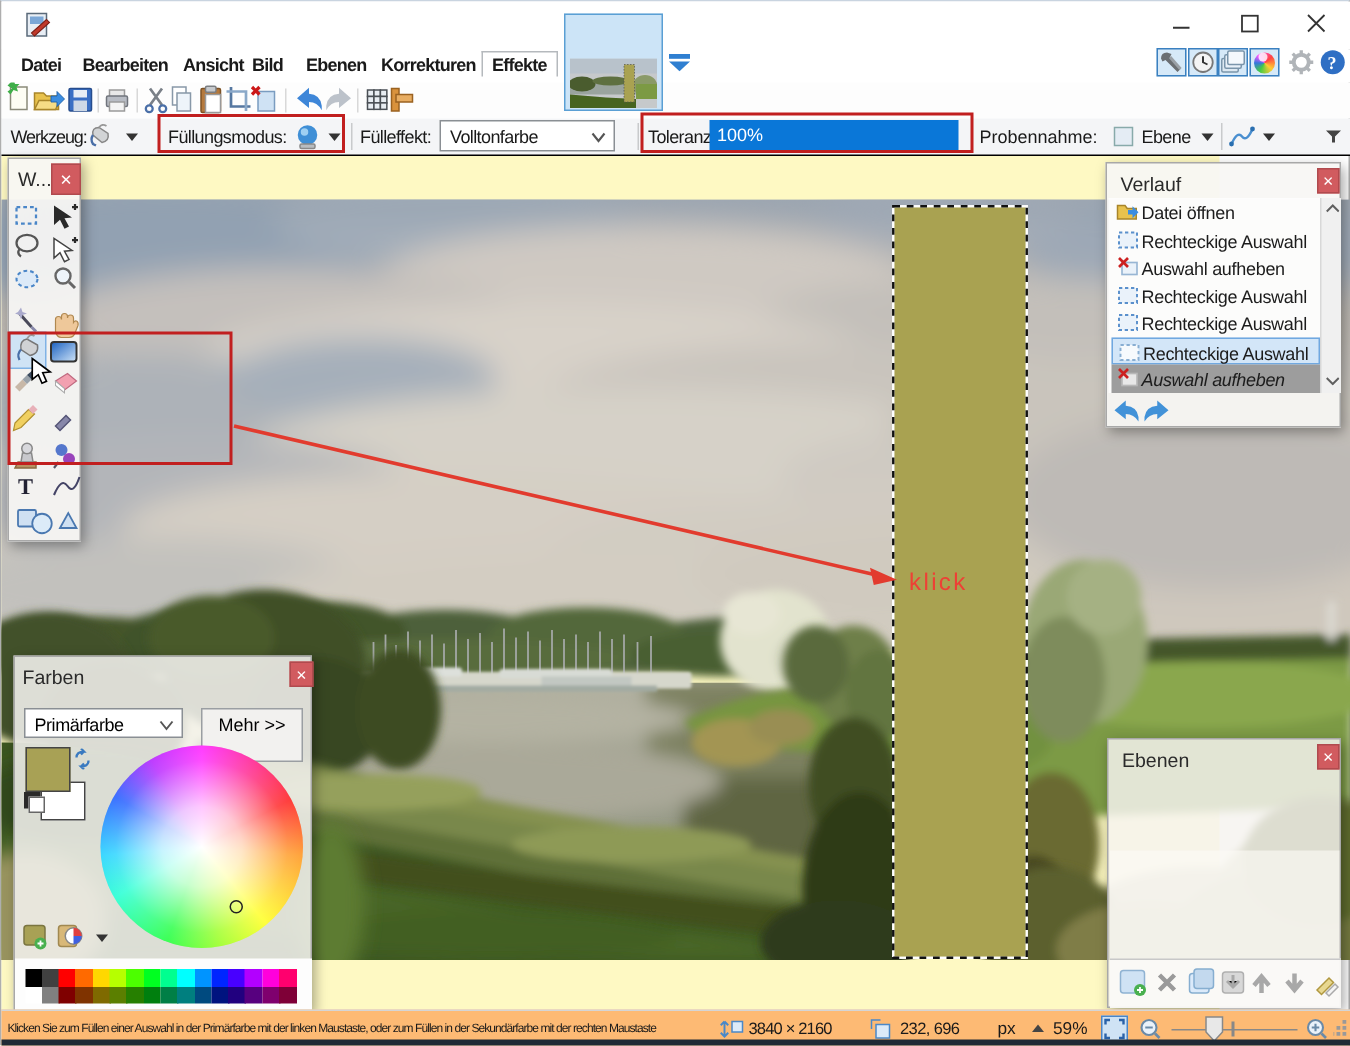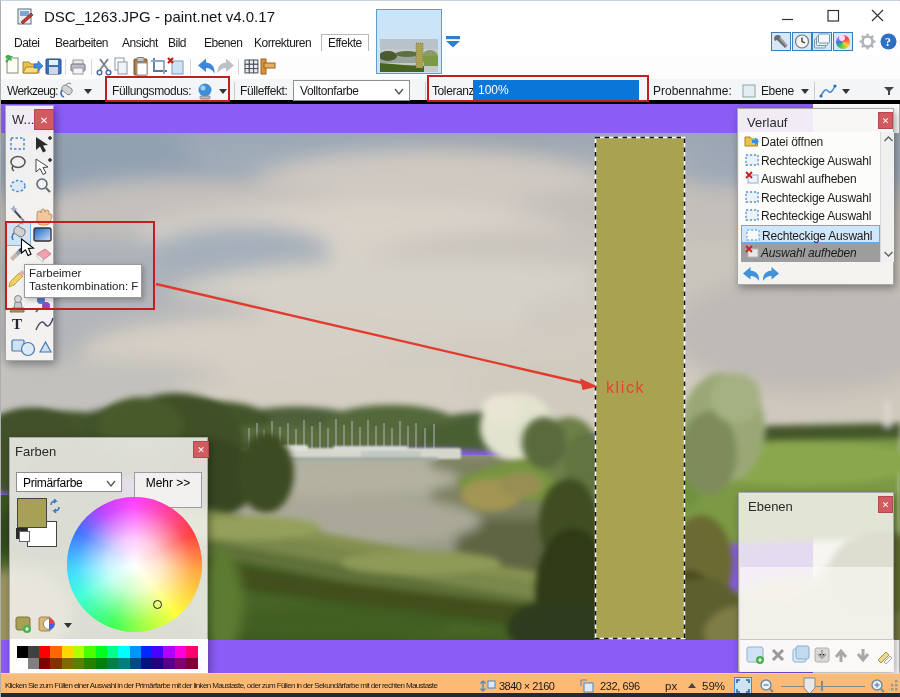--- a/index.html
+++ b/index.html
@@ -7,29 +7,29 @@
   #win { position:relative; width:900px; height:697px; background:#fff; border-left:1px solid #aeaeae; border-right:1px solid #aeaeae; border-top:1px solid #c9d4e0; }
   .abs { position:absolute; }
 
   
   #titlebar { position:absolute; left:0; top:0; width:900px; height:32px; background:#fff; }
   #titletext { position:absolute; left:43px; top:7px; font-size:15px; color:#151515; }
   .winbtn { position:absolute; top:0; width:45px; height:30px; color:#222; text-align:center; }
 
   
   #menubar { position:absolute; left:0; top:32px; width:900px; height:22px; background:#fff; font-size:12px; letter-spacing:-0.5px; color:#1a1a1a; }
-  .mi { position:absolute; top:3px; }
+  .mi { position:absolute; top:3px;font-weight:bold; }
 
   
   #tb1 { position:absolute; left:0; top:54px; width:900px; height:24px; background:#fdfdfd; }
   
-  #tb2 { position:absolute; left:0; top:78px; width:900px; height:25px; background:#f4f5f7; border-bottom:4px solid #000000; font-size:12px; letter-spacing:-0.4px; color:#1a1a1a; }
+  #tb2 { position:absolute; left:0; top:78px; width:900px; height:25px; background:#f4f5f7; border-bottom:1px solid #000000; font-size:12px; letter-spacing:-0.4px; color:#1a1a1a; }
 
   
-  #canvas { position:absolute; left:0; top:103px; width:812px; height:569px; background:#8b5cf6;padding-left:20px; }
+  #canvas { position:absolute; left:0; top:103px; width:812px; height:569px; background:#fef9c3;padding-left:20px; }
   #photo { position:absolute; left:0; top:29px; }
 
   
   #statusbar { position:absolute; left:0; top:672px; width:900px; height:25px; background:#fdba74; border-top:1px solid #d5d5d5; font-size:11px; color:#1a1a1a; }
   #winbottom { position:absolute; left:0; top:692px; width:900px; height:5px; background:#202a36; }
 
   
   .panel { position:absolute; background:rgba(247,246,244,0.93); border:1px solid #a8a8a8; box-shadow:2px 3px 8px rgba(0,0,0,0.35); }
   .ptitle { font-size:13px; color:#2a2a2a; }
   .xbtn { position:absolute; background:#d15b5f; color:#fff; font-size:10px; text-align:center; border:1px solid #b04a4e; }
@@ -42,21 +42,20 @@
 </style>
 </head>
 <body>
 <div id="win">
   <div id="titlebar">
     <svg class="abs" style="left:16px;top:7px" width="18" height="18" viewBox="0 0 18 18">
       <rect x="1" y="1" width="13" height="15" fill="#e8eef5" stroke="#5a6a7a"></rect>
       <rect x="3" y="3" width="9" height="5" fill="#7ba7d7"></rect>
       <path d="M4 14 L14 5 L16 7 L6 16 Z" fill="#c0392b" stroke="#7a1f16" stroke-width="0.7"></path>
     </svg>
-    <div id="titletext">DSC_1263.JPG - paint.net v4.0.17</div>
     <div class="winbtn" style="left:763px;top:13px"><svg width="45" height="10">
           <line x1="18" y1="1.5" x2="29" y2="1.5" stroke="#333" stroke-width="1.2"></line>
         </svg></div>
     <div class="winbtn" style="left:810px;top:8px"><svg width="45" height="14">
           <rect x="17" y="1.5" width="10.5" height="10.5" fill="none" stroke="#333" stroke-width="1.2"></rect>
         </svg></div>
     <div class="winbtn" style="left:855px;top:8px"><svg width="45" height="14">
           <path d="M16 1 L27 12 M27 1 L16 12" stroke="#333" stroke-width="1.2"></path>
         </svg></div>
   </div>
@@ -651,24 +650,20 @@
       <div class="sw" style="left:119.5px;top:18.5px;background:#004a7f"></div>
       <div class="sw" style="left:130.8px;top:18.5px;background:#00137f"></div>
       <div class="sw" style="left:142.1px;top:18.5px;background:#21007f"></div>
       <div class="sw" style="left:153.4px;top:18.5px;background:#57007f"></div>
       <div class="sw" style="left:164.7px;top:18.5px;background:#7f006e"></div>
       <div class="sw" style="left:176.0px;top:18.5px;background:#7f0037"></div>
     </div>
   </div>
 
   <div class="redbox" style="left:4px;top:220px;width:150px;height:89px;z-index:30"></div>
-  <div class="abs" style="left:23px;top:263px;width:118px;height:34px;background:#fff;border:1px solid #9a9a9a;box-shadow:2px 2px 5px rgba(0,0,0,0.25);z-index:31">
-    <div style="margin:2px 0 0 4px;font-size:11.5px;letter-spacing:0;color:#222">Farbeimer</div>
-    <div style="margin:1px 0 0 4px;font-size:11.5px;letter-spacing:0;color:#222">Tastenkombination: F</div>
-  </div>
   <svg class="abs" style="left:18px;top:237px;z-index:32" width="17" height="21" viewBox="0 0 17 21">
     <path d="M2.5 1 L2.5 15 L6.5 11.8 L9 17.5 L12 16.2 L9.5 10.5 L14.5 10 Z" fill="#fff" stroke="#000" stroke-width="1.1"></path>
   </svg>
 
   <div id="statusbar">
     <div class="abs" style="left:4px;top:7px;font-size:8px;letter-spacing:-0.62px">Klicken Sie zum Füllen einer Auswahl in der Primärfarbe mit der linken Maustaste, oder zum Füllen in der Sekundärfarbe mit der rechten Maustaste</div>
     <svg class="abs" style="left:478px;top:4px" width="17" height="16" viewBox="0 0 17 16">
       <path d="M4 3 v10 m-2.5-2.5 l2.5 2.5 l2.5-2.5 m-2.5-7.5 l-2.5 2.5 m2.5-2.5 l2.5 2.5" stroke="#4a88c8" stroke-width="1.3" fill="none"></path>
       <rect x="9" y="3" width="7" height="7" fill="#dceaf8" stroke="#4a88c8"></rect>
     </svg>

